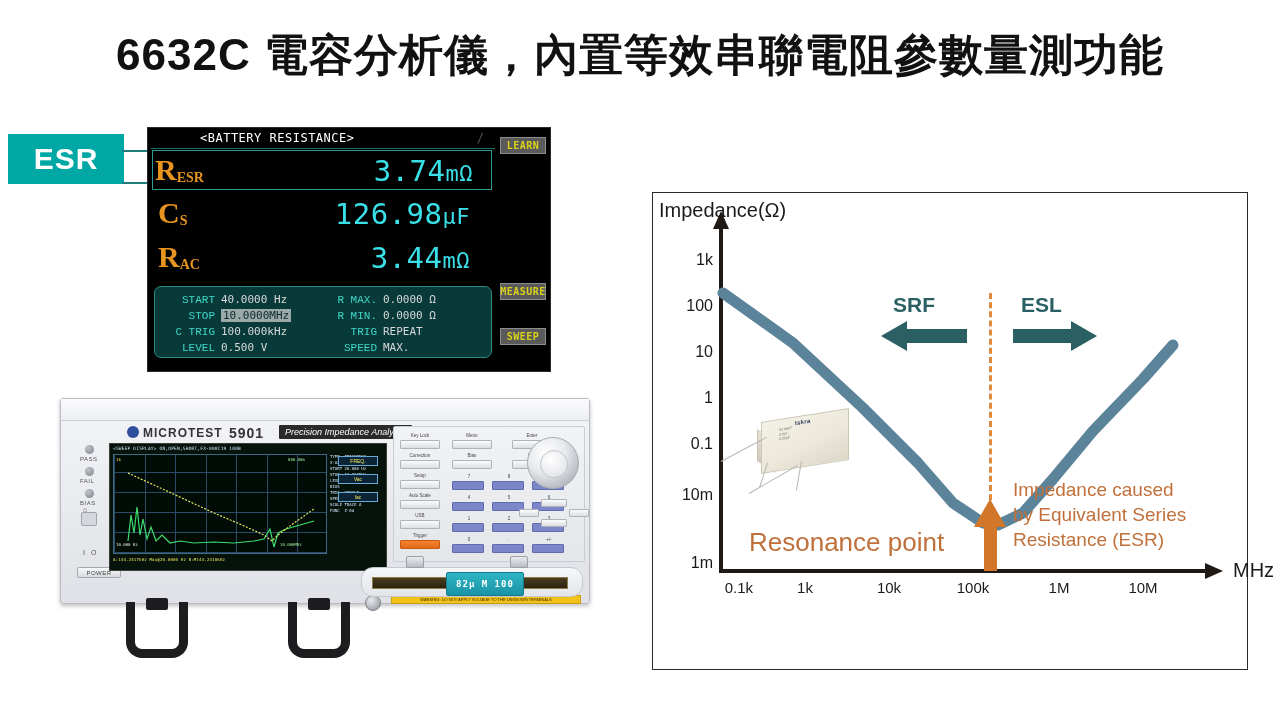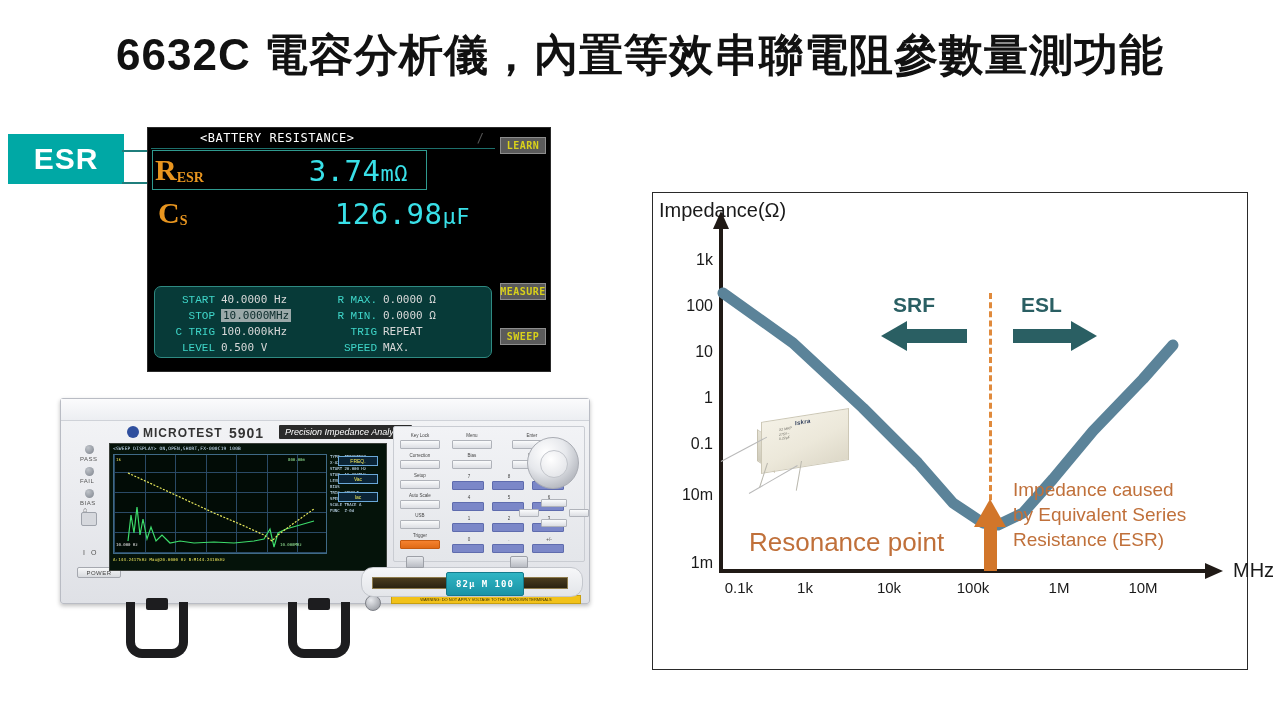--- a/index.html
+++ b/index.html
@@ -39,21 +39,21 @@
     position:absolute;left:2px;top:2px;color:#e8951f;
     font-family:"Liberation Serif","DejaVu Serif",serif;font-weight:bold;
   }
   .reading-label .big{font-size:30px;}
   .reading-label .sub{font-size:14px;vertical-align:-2px;letter-spacing:0;}
   .reading-value{
     position:absolute;right:18px;top:3px;color:#39e0e8;font-size:29px;
     font-weight:500;white-space:nowrap;letter-spacing:.5px;
   }
   .reading-unit{font-size:22px;}
-  #row-esr{top:22px;border:1px solid #2f9a8f;box-sizing:border-box;width:275px;left:4px;}
+  #row-esr{top:22px;border:1px solid #2f9a8f;box-sizing:border-box;width:340px;left:4px;}
   #row-cs{top:66px;}
   #row-rac{top:110px;}
   
   #dut-params{
     position:absolute;left:6px;top:158px;width:338px;height:72px;
     border:1px solid #2f8a82;border-radius:7px;background:#073a38;box-sizing:border-box;
   }
   .param-col{position:absolute;top:5px;font-size:11px;line-height:16px;}
   #param-col-left{left:8px;width:160px;}
   #param-col-right{left:176px;width:160px;}
@@ -331,20 +331,28 @@
 
   <div class="reading-row" id="row-cs">
     <div class="reading-label">
       <span class="big">C</span><span class="sub">S</span>
     </div>
     <div class="reading-value">
       <span>126.98</span><span class="reading-unit">µF</span>
     </div>
   </div>
 
+  <div class="reading-row" id="row-rac">
+    <div class="reading-label">
+      <span class="big">R</span><span class="sub">AC</span>
+    </div>
+    <div class="reading-value">
+      <span>3.44</span><span class="reading-unit">mΩ</span>
+    </div>
+  </div>
 
   <div id="dut-params">
     <div class="param-col" id="param-col-left">
       <div class="param-row">
         <span class="param-key">START</span><span class="param-val">40.0000 Hz</span>
       </div>
       <div class="param-row">
         <span class="param-key">STOP</span><span class="param-val hl">10.0000MHz</span>
       </div>
       <div class="param-row">

